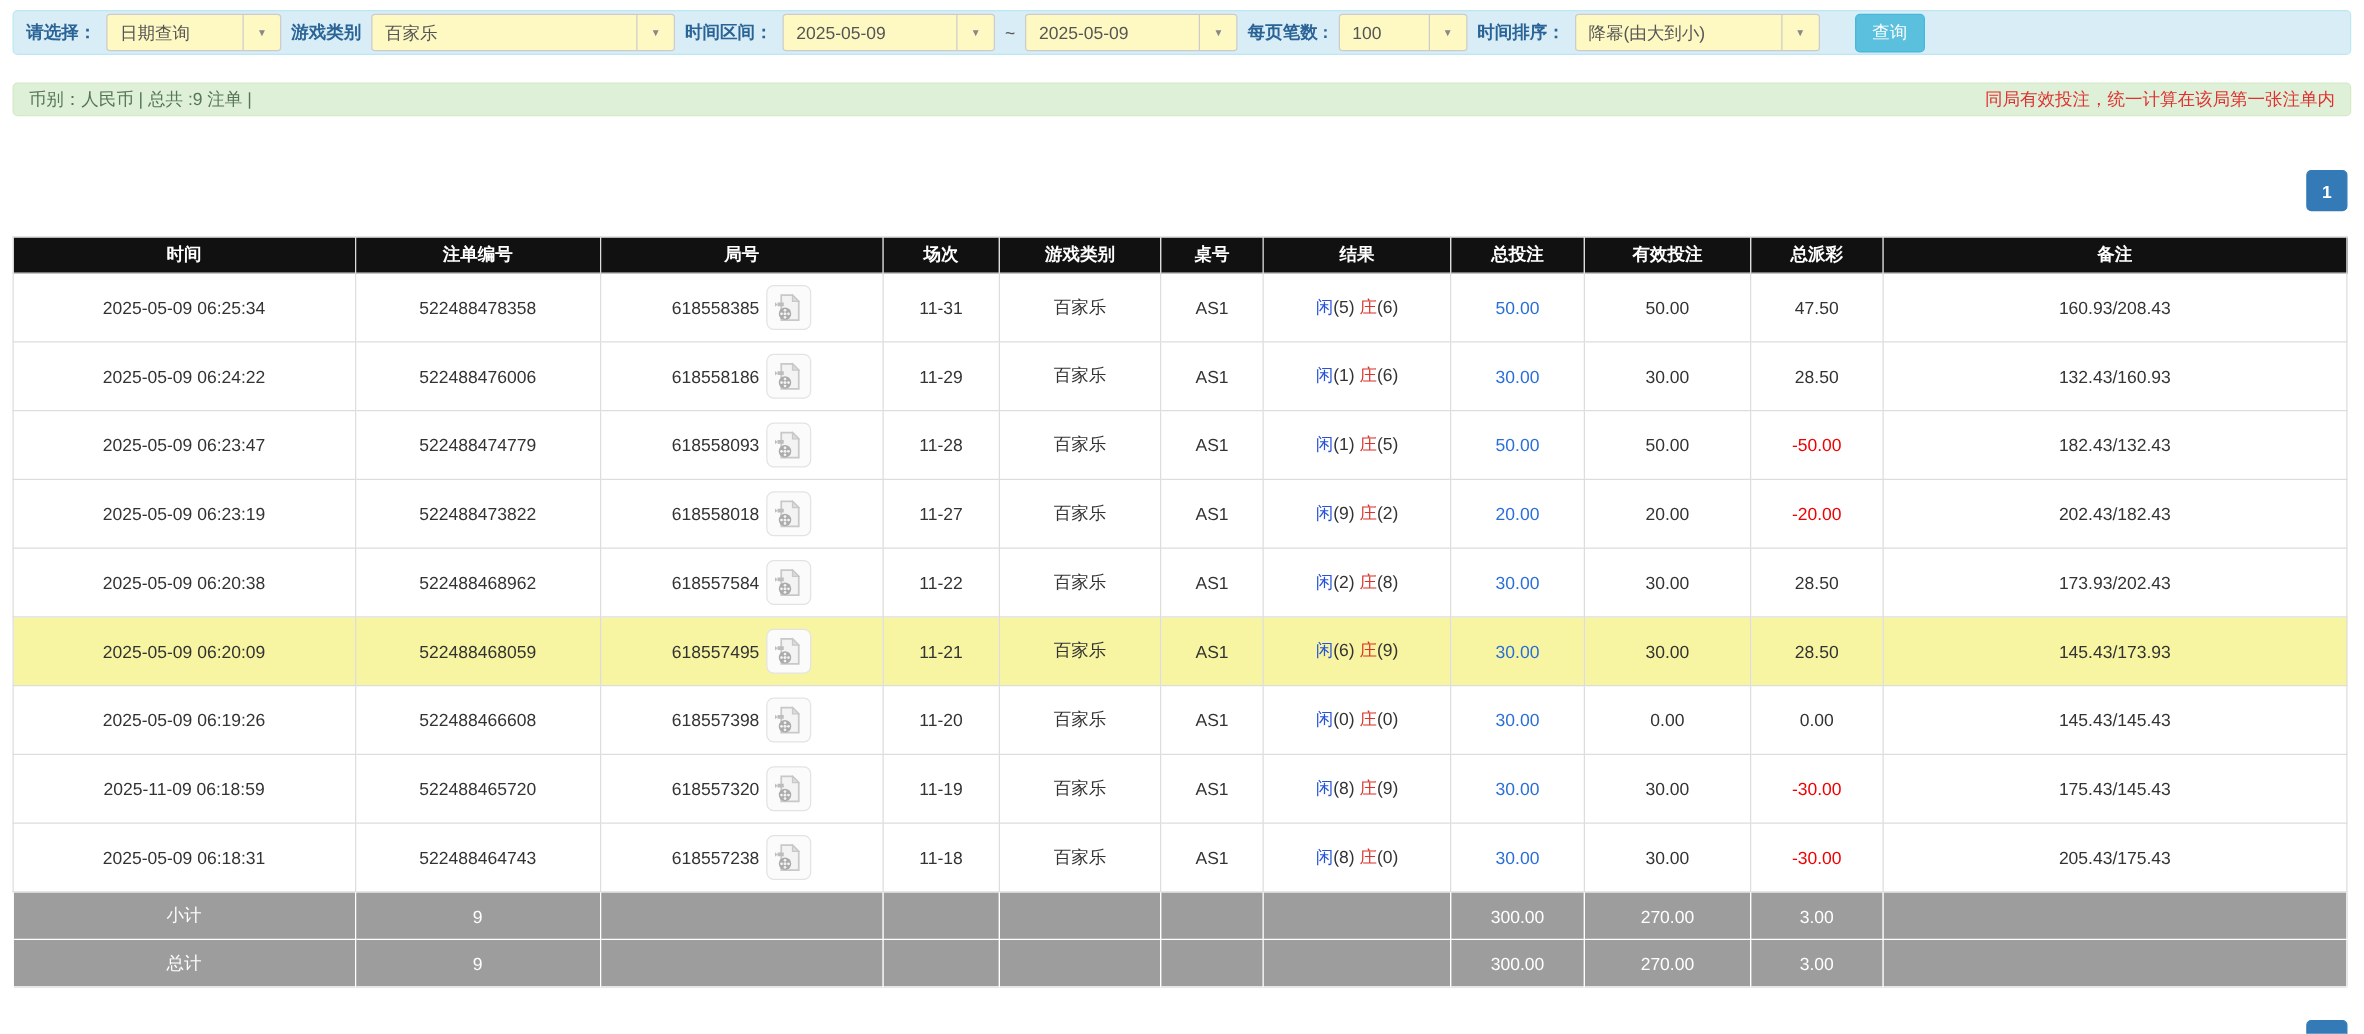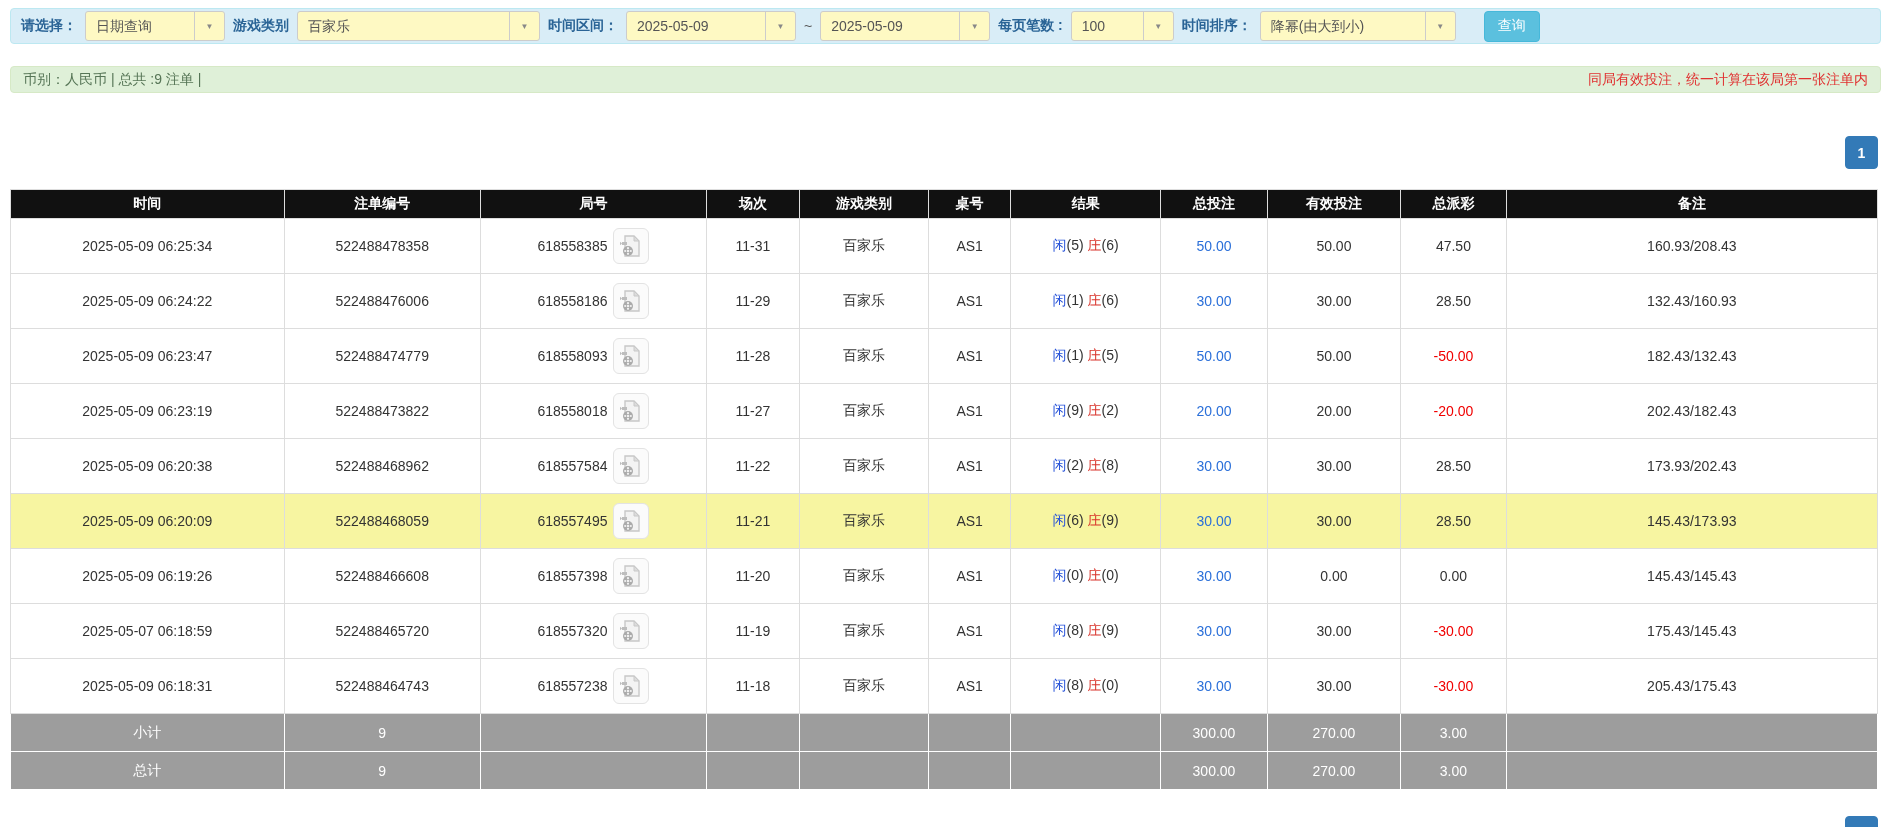--- a/index.html
+++ b/index.html
@@ -370,21 +370,21 @@
           <td>11-20</td>
           <td>百家乐</td>
           <td>AS1</td>
           <td><span class="result-p">闲</span><span>(0)</span> <span class="result-b">庄</span><span>(0)</span></td>
           <td><a class="betlink">30.00</a></td>
           <td>0.00</td>
           <td>0.00</td>
           <td>145.43/145.43</td>
         </tr>
         <tr>
-          <td>2025-05-07 06:18:59</td>
+          <td>2025-11-09 06:18:59</td>
           <td>522488465720</td>
           <td>
             <span class="round-cell">
               <span>618557320</span>
               <button class="video-btn">
                 <svg width="22" height="24" viewBox="0 0 22 24">
                   <path d="M5 2 h9 l5 5 v15 h-14 z" fill="#f3f3f3" stroke="#c8c8c8" stroke-width="1.4"></path>
                   <path d="M14 2 v5 h5 z" fill="#dcdcdc" stroke="#c8c8c8" stroke-width="1"></path>
                   <circle cx="8" cy="17" r="5" fill="#ababab"></circle>
                   <circle cx="8" cy="17" r="1.2" fill="#f3f3f3"></circle>

